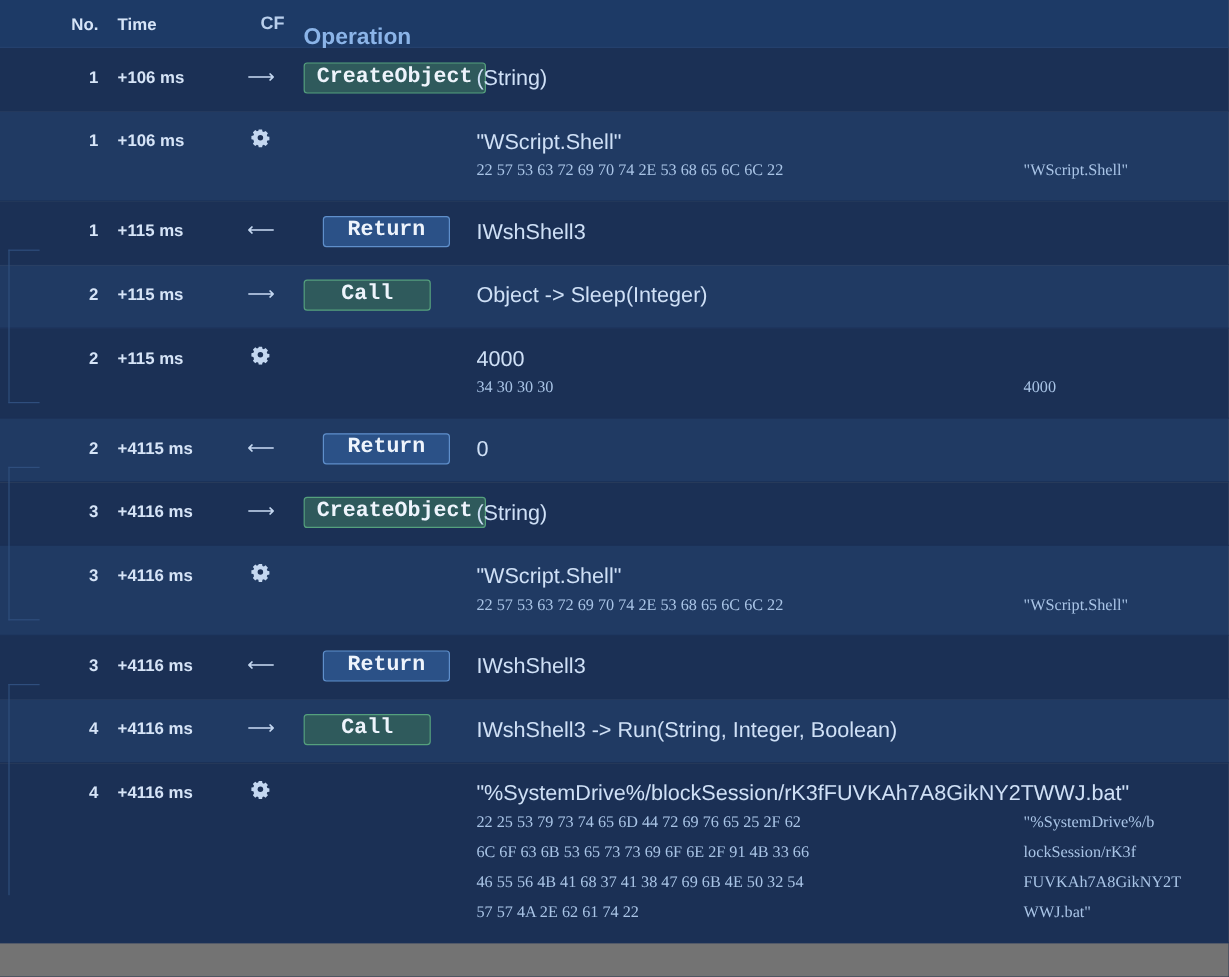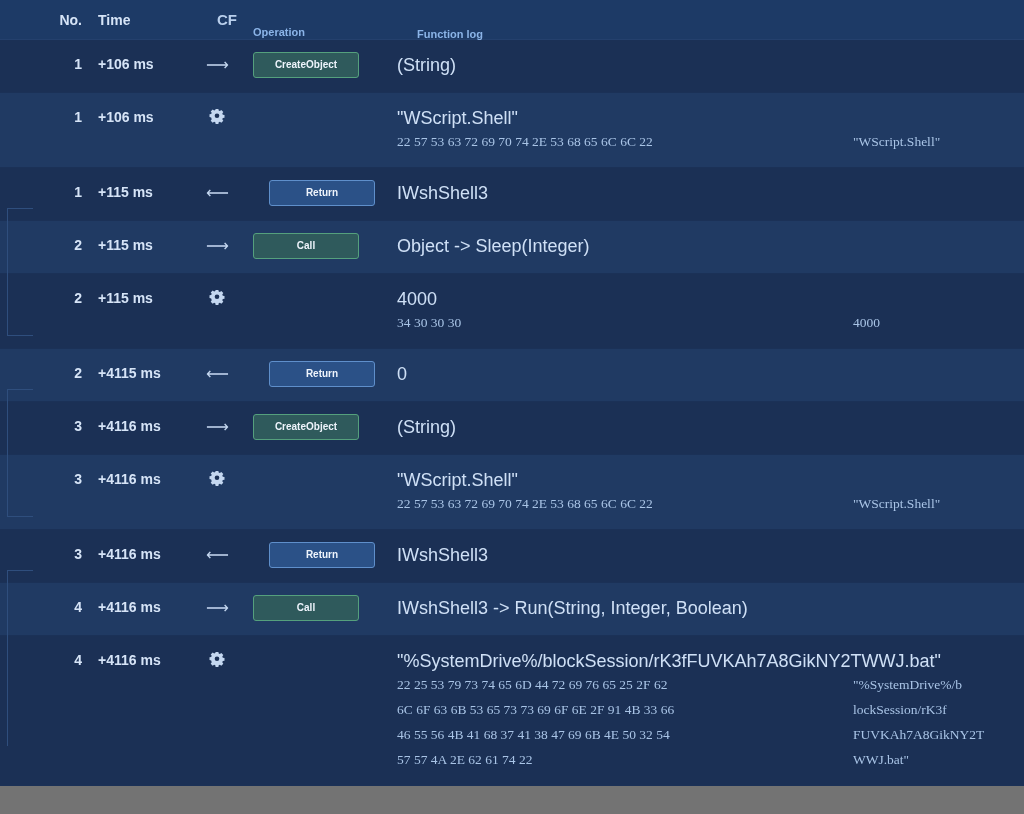--- a/index.html
+++ b/index.html
@@ -24,21 +24,21 @@
     height: 40px;
     background: #1d3a66;
     border-bottom: 1px solid #24406d;
   }
   .th {
     position: absolute;
     top: 0;
     height: 40px;
     line-height: 40px;
     color: #8bb4e8;
-    font-size: 11px;
+    font-size: 19px;
     font-weight: 700;
     white-space: nowrap;
   }
   .th.c-no   { left: 0;   width: 82px;  text-align: right; }
   .th.c-time { left: 98px; }
   .th.c-cf   { left: 205px; }
   .th.c-op   { left: 253px; }
   .th.c-log  { left: 417px; }
 
   
@@ -88,25 +88,26 @@
   }
   
   .gear { display: inline-block; width: 16px; height: 16px; vertical-align: -3px; }
 
   
   .badge {
     display: inline-block;
     min-width: 106px;
     padding: 4px 10px 5px;
     text-align: center;
-    font-size: 10px;
+    font-size: 18px;
     font-weight: 700;
     color: #eef4fc;
     border-radius: 3px;
     line-height: 15px;
+    font-family: Liberation Mono, monospace;
   }
   .badge.green {
     background: #2f5a5c;
     border: 1px solid #55a07d;
   }
   .badge.blue {
     background: #2b5187;
     border: 1px solid #5f8fcb;
     margin-left: 16px;
   }
@@ -154,21 +155,20 @@
 </head>
 <body>
 
 <div id="app">
 
   <div class="thead">
     <div class="th c-no">No.</div>
     <div class="th c-time">Time</div>
     <div class="th c-cf">CF</div>
     <div class="th c-op">Operation</div>
-    <div class="th c-log">Function log</div>
   </div>
 
   <div class="rows" id="rows">
       <div class="row bg-a" style="height: 53px;">
         <div class="cell c-no">1</div>
         <div class="cell c-time">+106 ms</div>
         <div class="cell c-cf"><span class="arrow">⟶</span></div>
         <div class="cell c-op"><span class="badge green">CreateObject</span></div>
         <div class="c-log">
           <div class="log-title">(String)</div>

